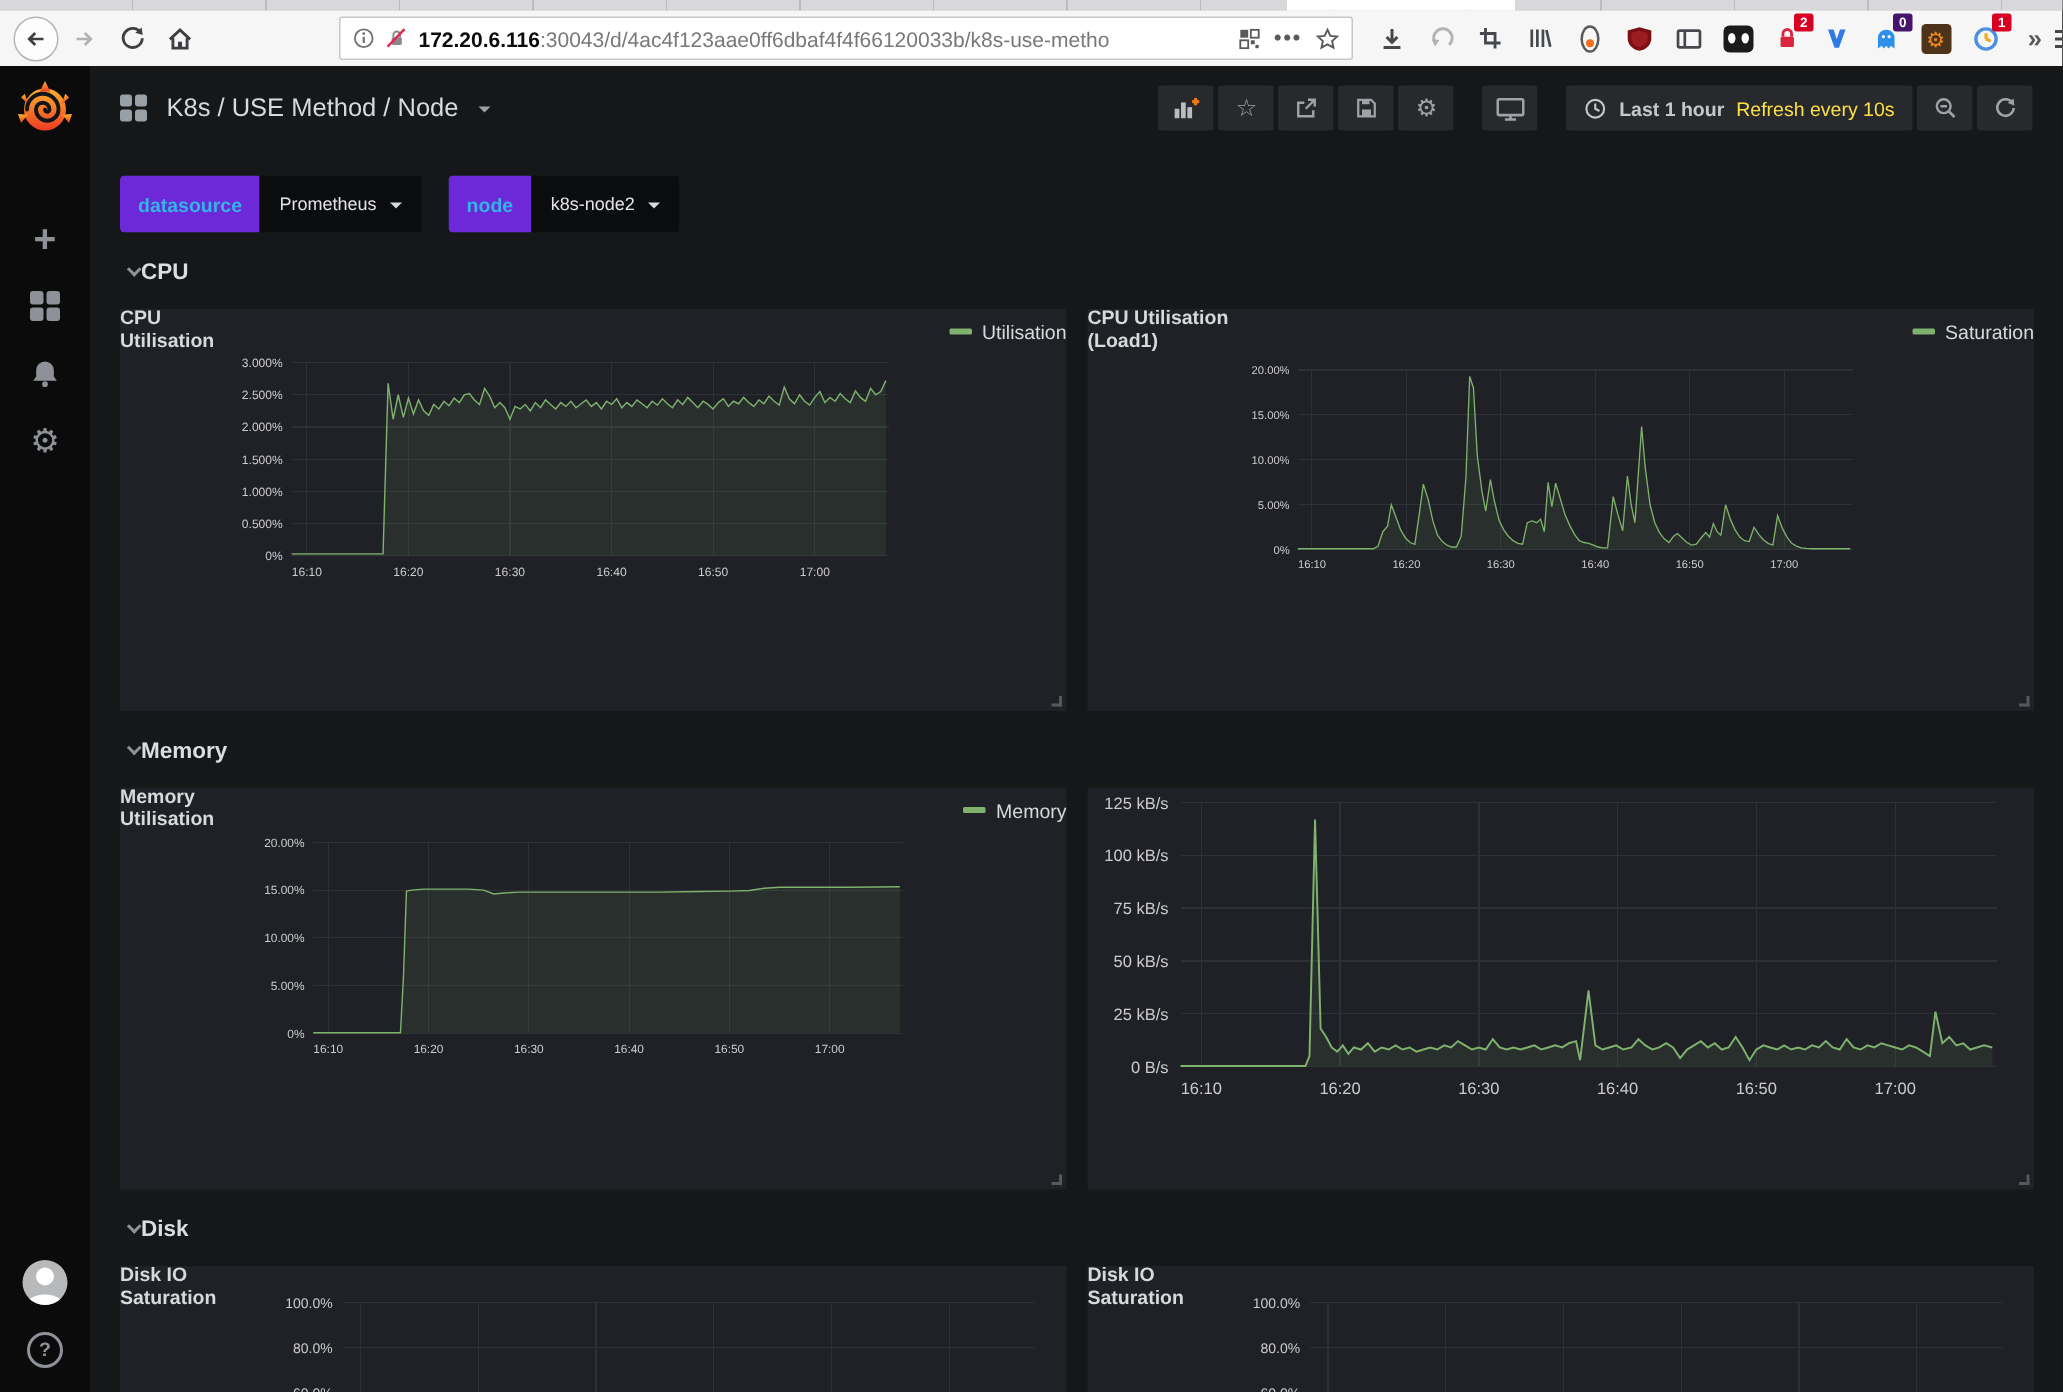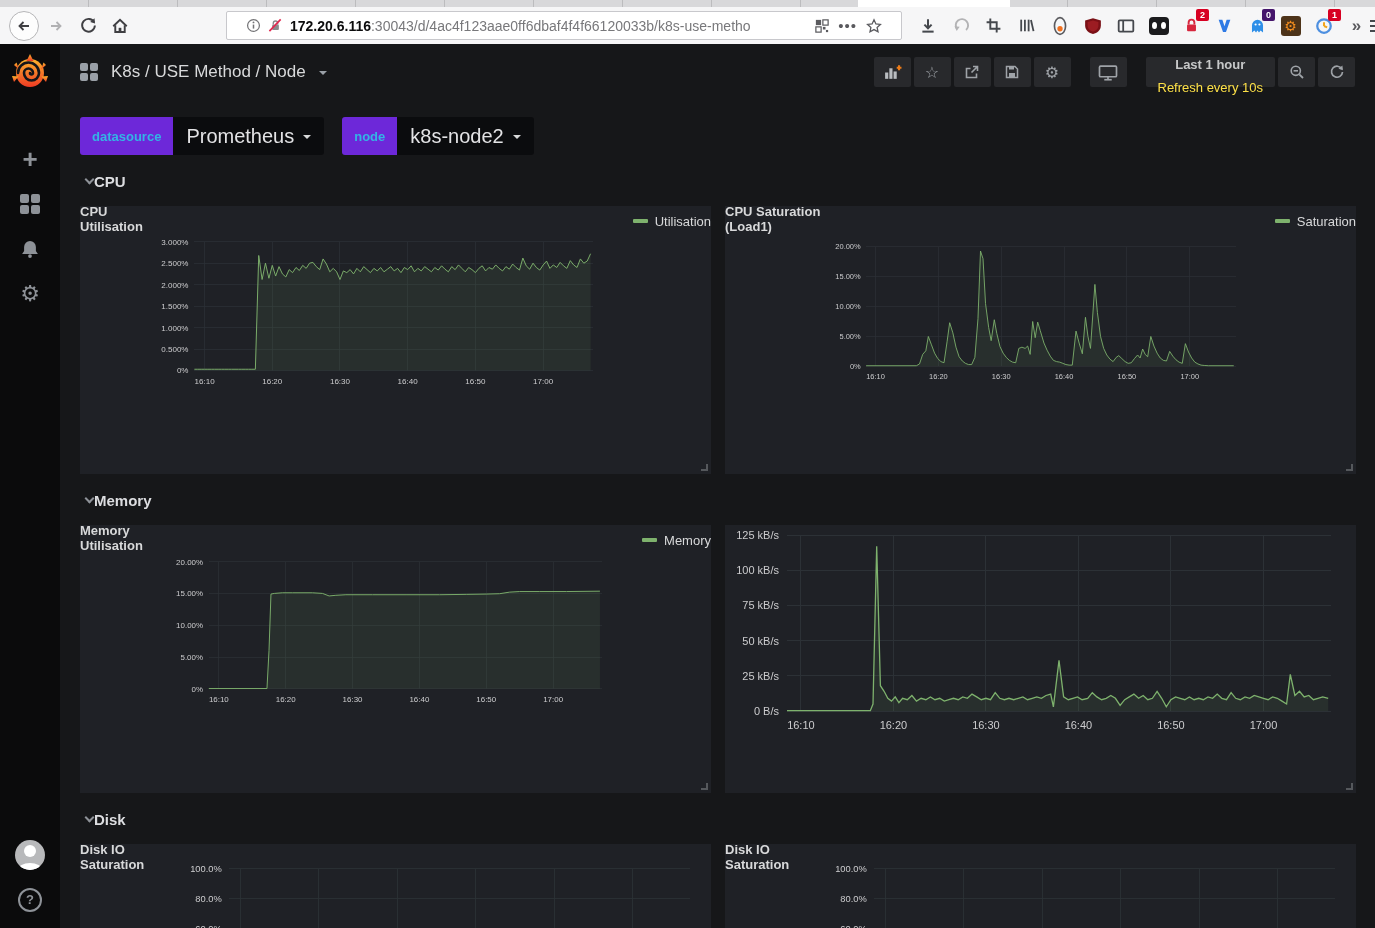--- a/index.html
+++ b/index.html
@@ -13,21 +13,21 @@
   
   .browser { height:44px; background:#f6f6f7; }
   .tabstrip { height:7px; background:#d8d8da; position:relative;
     background-image:repeating-linear-gradient(90deg,#d8d8da 0 88px,#bcbcbe 88px 89px); }
   .active-tab-bottom { position:absolute; top:0; height:7px; left:858px; width:152px; background:#ffffff; }
   .btoolbar { height:37px; display:flex; align-items:center; padding:0 8px; }
   .nav-ic { width:32px; height:30px; display:flex; align-items:center; justify-content:center; flex:none; }
   .back-circle { width:30px; height:30px; border:1px solid #b6b6b8; border-radius:50%; background:#fdfdfd;
     display:flex; align-items:center; justify-content:center; }
   .urlbar { margin-left:90px; width:676px; height:29px; background:#fff; border:1px solid #c8c8cc;
-    border-radius:2px; display:flex; align-items:center; padding:0 19px; gap:7px; flex:none; }
+    border-radius:2px; display:flex; align-items:center; padding:0 8px; gap:7px; flex:none; }
   .url-text { flex:1; font-size:14px; color:#0c0c0d; white-space:nowrap; overflow:hidden; }
   .url-text .path { color:#78787b; }
   .page-actions { display:flex; align-items:center; gap:9px; color:#5a5a5e; }
   .dots-glyph { font-size:15px; color:#5a5a5e; letter-spacing:1px; }
   .ext-row { display:flex; align-items:center; gap:6px; margin-left:12px; }
   .eicon { width:27px; height:27px; position:relative; display:flex; align-items:center; justify-content:center; flex:none; }
   .badge { position:absolute; top:-3px; right:-4px; min-width:13px; text-align:center;
     background:#d70022; color:#fff; font-size:9px; font-weight:700; padding:0 2px; border-radius:2px; line-height:12px; }
   .badge.purple { background:#45156b; }
   .panda { width:20px; height:18px; background:#1b1b1d; border-radius:4px; position:relative; }
@@ -60,30 +60,30 @@
   
   .gnavbar { height:56px; display:flex; align-items:center; padding:0 20px; }
   .g-title { display:flex; align-items:center; gap:13px; color:#d8d9da; font-size:17px; cursor:pointer; }
   .gicon { width:18px; height:18px; display:grid; grid-template-columns:1fr 1fr; grid-template-rows:1fr 1fr; gap:2px; }
   .gicon i { background:#9aa0a7; border-radius:2px; }
   .caret { width:0; height:0; border:4px solid transparent; border-top-color:#9aa0a7; margin-top:5px; }
   .caret.light { border-top-color:#d8d9da; }
   .g-tools { margin-left:auto; display:flex; align-items:center; gap:3px; }
   .tbtn { height:30px; min-width:37px; background:#28292c; border-radius:2px; display:flex; align-items:center;
     justify-content:center; color:#9fa3a8; font-size:16px; padding:0 8px; cursor:pointer; }
-  .tbtn.gap { margin-left:16px;flex-direction:column; }
+  .tbtn.gap { margin-left:16px; }
   .timebtn { display:flex; align-items:center; gap:8px; padding:0 12px; }
   .time-label { color:#c7c8c9; font-size:13px; font-weight:600; }
   .refresh-label { color:#fde047; font-size:13px; font-weight:400; }
 
   
   .submenu { display:flex; gap:18px; padding:17px 0 0 20px; }
   .chip { display:flex; height:38px; border-radius:3px; overflow:hidden; }
   .chip .lbl { background:#6d28d9; color:#33b5e5; font-size:13px; font-weight:600; display:flex; align-items:center; padding:0 12px; }
-  .chip .val { background:#0b0c0e; color:#e3e3e5; font-size:20px; display:flex; align-items:center; padding:0 13px; gap:9px; cursor:pointer; }
+  .chip .val { background:#0b0c0e; color:#e3e3e5; font-size:12px; display:flex; align-items:center; padding:0 13px; gap:9px; cursor:pointer; }
 
   
   .row-head { display:flex; align-items:center; gap:1px; margin:13px 0 0 26px; height:26px;
     color:#dcdde0; font-weight:700; font-size:15px; cursor:pointer; }
   .chev { width:7px; height:7px; border-right:2px solid #8e9298; border-bottom:2px solid #8e9298;
     transform:rotate(45deg); margin-top:-4px; }
   .prow { display:flex; gap:14px; padding:12px 19px 0 20px; }
   .panel { width:631px; height:268px; background:#1f2126; position:relative; display:flex; flex-direction:row; flex:none; }
   .panel-title { height:26px; display:flex; align-items:center; justify-content:center;
     color:#d8d9da; font-size:13px; font-weight:700; cursor:pointer; }
@@ -439,21 +439,21 @@
             <path class="garea" d="M62.0 184.2 L66.6 184.2 L71.3 184.2 L75.9 184.2 L80.5 184.2 L85.1 184.2 L89.8 184.2 L94.4 184.2 L99.0 184.2 L103.6 184.2 L108.3 184.2 L112.9 184.2 L117.5 184.2 L122.1 184.2 L126.8 184.2 L131.4 184.2 L136.0 184.2 L140.6 184.2 L145.3 184.2 L149.9 28.8 L154.5 61.6 L159.1 39.3 L163.8 59.9 L168.4 42.3 L173.0 56.9 L177.6 44.0 L182.3 54.0 L186.9 58.1 L191.5 48.1 L196.1 52.2 L200.8 45.2 L205.4 49.3 L210.0 42.3 L214.7 46.4 L219.3 39.3 L223.9 38.2 L228.5 44.0 L233.2 48.1 L237.8 33.5 L242.4 40.5 L247.0 51.1 L251.7 46.4 L256.3 51.1 L260.9 61.6 L265.5 49.9 L270.2 52.2 L274.8 48.1 L279.4 54.0 L284.0 46.4 L288.7 51.1 L293.3 44.0 L297.9 48.1 L302.5 52.2 L307.2 46.4 L311.8 49.9 L316.4 45.2 L321.0 51.1 L325.7 47.5 L330.3 44.0 L334.9 49.9 L339.6 46.4 L344.2 52.2 L348.8 45.2 L353.4 48.1 L358.1 42.9 L362.7 51.1 L367.3 46.4 L371.9 49.9 L376.6 44.0 L381.2 47.5 L385.8 51.1 L390.4 45.2 L395.1 48.7 L399.7 42.9 L404.3 47.5 L408.9 51.1 L413.6 44.0 L418.2 48.1 L422.8 41.7 L427.4 46.4 L432.1 51.1 L436.7 45.2 L441.3 48.1 L445.9 52.2 L450.6 46.4 L455.2 42.9 L459.8 49.9 L464.4 45.2 L469.1 47.5 L473.7 41.7 L478.3 46.4 L483.0 49.9 L487.6 44.0 L492.2 47.5 L496.8 40.5 L501.5 45.2 L506.1 48.7 L510.7 32.3 L515.3 42.9 L520.0 47.5 L524.6 39.3 L529.2 45.2 L533.8 48.7 L538.5 41.7 L543.1 36.4 L547.7 46.4 L552.3 41.7 L557.0 45.2 L561.6 38.2 L566.2 42.9 L570.8 46.4 L575.5 35.8 L580.1 41.7 L584.7 45.2 L589.3 33.5 L594.0 39.3 L598.6 36.4 L603.2 26.4 L 603.2 186 L 62.0 186 Z"></path>
             <path class="gline" d="M62.0 184.2 L66.6 184.2 L71.3 184.2 L75.9 184.2 L80.5 184.2 L85.1 184.2 L89.8 184.2 L94.4 184.2 L99.0 184.2 L103.6 184.2 L108.3 184.2 L112.9 184.2 L117.5 184.2 L122.1 184.2 L126.8 184.2 L131.4 184.2 L136.0 184.2 L140.6 184.2 L145.3 184.2 L149.9 28.8 L154.5 61.6 L159.1 39.3 L163.8 59.9 L168.4 42.3 L173.0 56.9 L177.6 44.0 L182.3 54.0 L186.9 58.1 L191.5 48.1 L196.1 52.2 L200.8 45.2 L205.4 49.3 L210.0 42.3 L214.7 46.4 L219.3 39.3 L223.9 38.2 L228.5 44.0 L233.2 48.1 L237.8 33.5 L242.4 40.5 L247.0 51.1 L251.7 46.4 L256.3 51.1 L260.9 61.6 L265.5 49.9 L270.2 52.2 L274.8 48.1 L279.4 54.0 L284.0 46.4 L288.7 51.1 L293.3 44.0 L297.9 48.1 L302.5 52.2 L307.2 46.4 L311.8 49.9 L316.4 45.2 L321.0 51.1 L325.7 47.5 L330.3 44.0 L334.9 49.9 L339.6 46.4 L344.2 52.2 L348.8 45.2 L353.4 48.1 L358.1 42.9 L362.7 51.1 L367.3 46.4 L371.9 49.9 L376.6 44.0 L381.2 47.5 L385.8 51.1 L390.4 45.2 L395.1 48.7 L399.7 42.9 L404.3 47.5 L408.9 51.1 L413.6 44.0 L418.2 48.1 L422.8 41.7 L427.4 46.4 L432.1 51.1 L436.7 45.2 L441.3 48.1 L445.9 52.2 L450.6 46.4 L455.2 42.9 L459.8 49.9 L464.4 45.2 L469.1 47.5 L473.7 41.7 L478.3 46.4 L483.0 49.9 L487.6 44.0 L492.2 47.5 L496.8 40.5 L501.5 45.2 L506.1 48.7 L510.7 32.3 L515.3 42.9 L520.0 47.5 L524.6 39.3 L529.2 45.2 L533.8 48.7 L538.5 41.7 L543.1 36.4 L547.7 46.4 L552.3 41.7 L557.0 45.2 L561.6 38.2 L566.2 42.9 L570.8 46.4 L575.5 35.8 L580.1 41.7 L584.7 45.2 L589.3 33.5 L594.0 39.3 L598.6 36.4 L603.2 26.4"></path>
           </svg>
         <div class="legend">
             <span class="sw"></span>
             <span>Utilisation</span>
           </div>
         <span class="rsz"></span>
       </div>
       <div class="panel">
-        <div class="panel-title">CPU Saturation (Load1)</div>
+        <div class="panel-title">CPU Utilisation (Load1)</div>
         <svg class="chart" viewBox="0 0 631 212">
             <line class="grid" x1="75.9" y1="10" x2="75.9" y2="186"></line>
             <text class="xlab" x="75.9" y="204">16:10</text>
             <line class="grid" x1="168.4" y1="10" x2="168.4" y2="186"></line>
             <text class="xlab" x="168.4" y="204">16:20</text>
             <line class="grid" x1="260.9" y1="10" x2="260.9" y2="186"></line>
             <text class="xlab" x="260.9" y="204">16:30</text>
             <line class="grid" x1="353.4" y1="10" x2="353.4" y2="186"></line>
             <text class="xlab" x="353.4" y="204">16:40</text>
             <line class="grid" x1="445.9" y1="10" x2="445.9" y2="186"></line>

